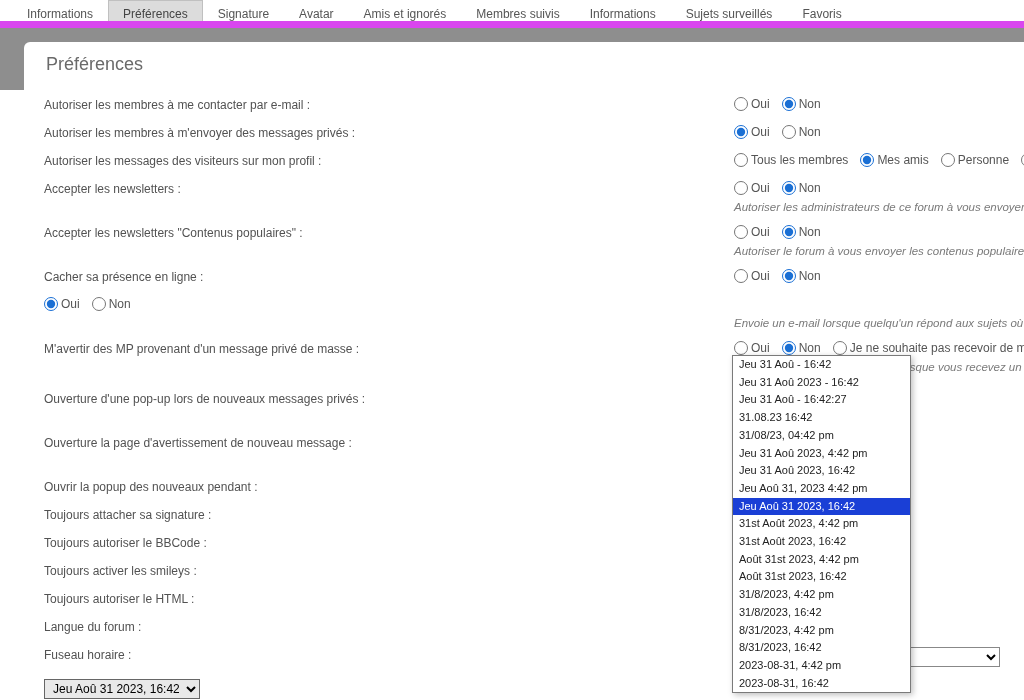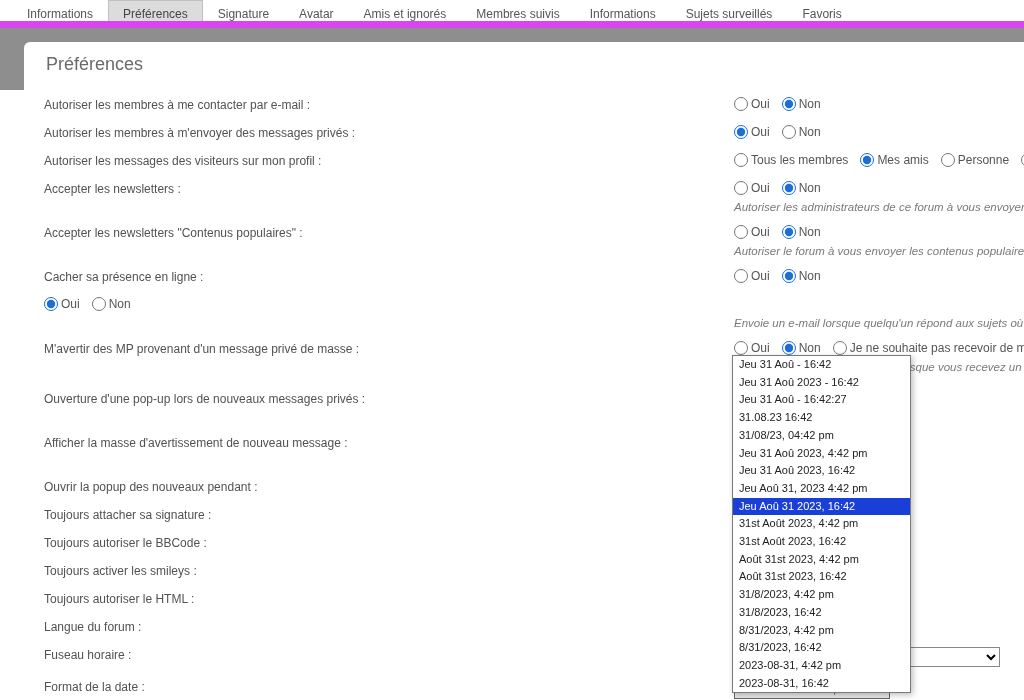--- a/index.html
+++ b/index.html
@@ -286,21 +286,21 @@
   </div>
   <div class="help-row">Envoie un e-mail de notification lorsque vous recevez un m</div>
 
   <div class="row has-help" style="margin-top:18px">
     <div class="label">Ouverture d'une pop-up lors de nouveaux messages privés :</div>
     <div class="controls"></div>
   </div>
   <div class="help-row">rir une nouvelle fenêtre po</div>
 
   <div class="row has-help">
-    <div class="label">Afficher la masse d'avertissement de nouveau message :</div>
+    <div class="label">Ouverture la page d'avertissement de nouveau message :</div>
     <div class="controls"></div>
   </div>
   <div class="help-row">été ajouté pendant que vo</div>
 
   <div class="row">
     <div class="label">Ouvrir la popup des nouveaux pendant :</div>
   </div>
   <div class="row">
     <div class="label">Toujours attacher sa signature :</div>
   </div>
@@ -318,21 +318,20 @@
   </div>
 
   <div class="row" style="margin-top:6px">
     <div class="label">Fuseau horaire :</div>
     <div class="controls">
       <select class="timezone"><option></option></select>
     </div>
   </div>
 
   <div class="row has-help" style="margin-top:12px">
-    <div class="label">Format de la date :</div>
     <div class="controls">
       <select class="dateformat">
         <option>Jeu Aoû 31 2023, 16:42</option>
       </select>
     </div>
   </div>
 
 </div>
 
 <div class="listbox">

